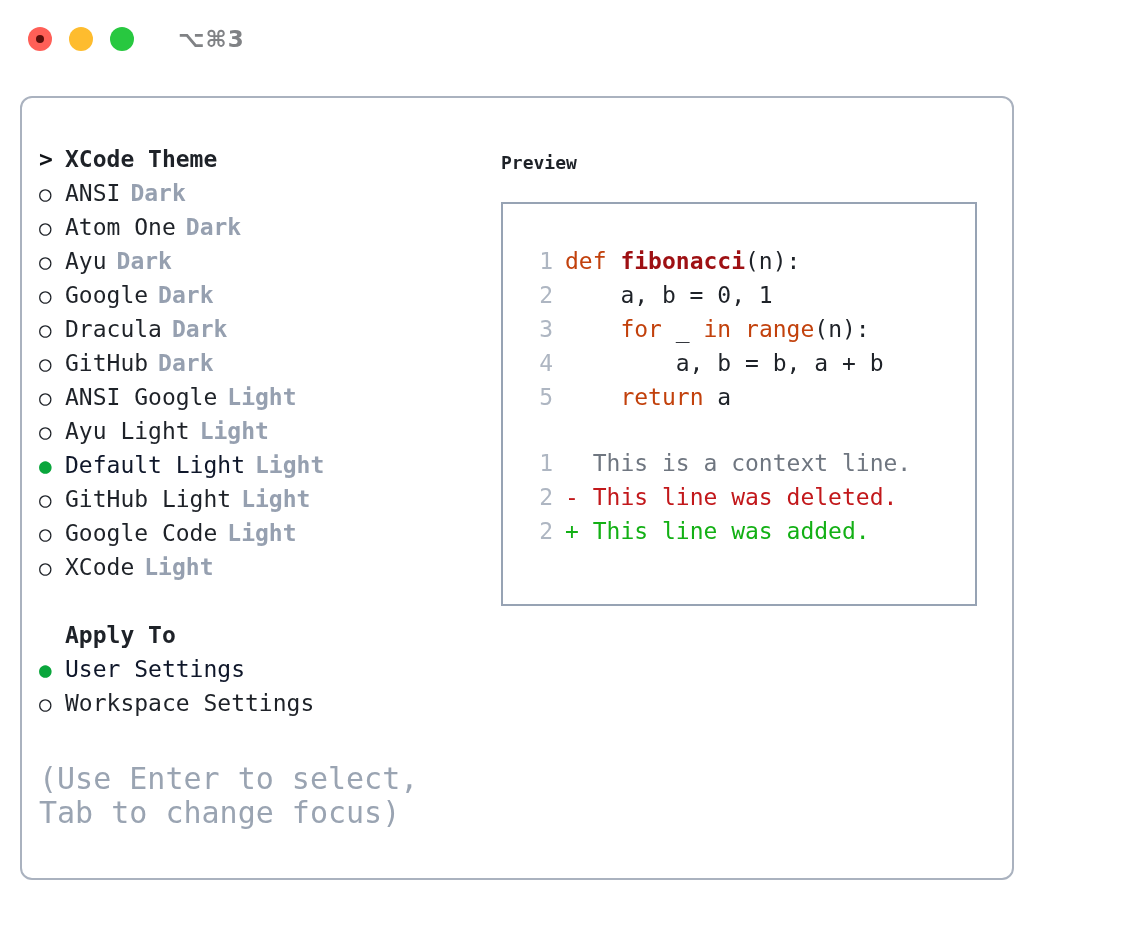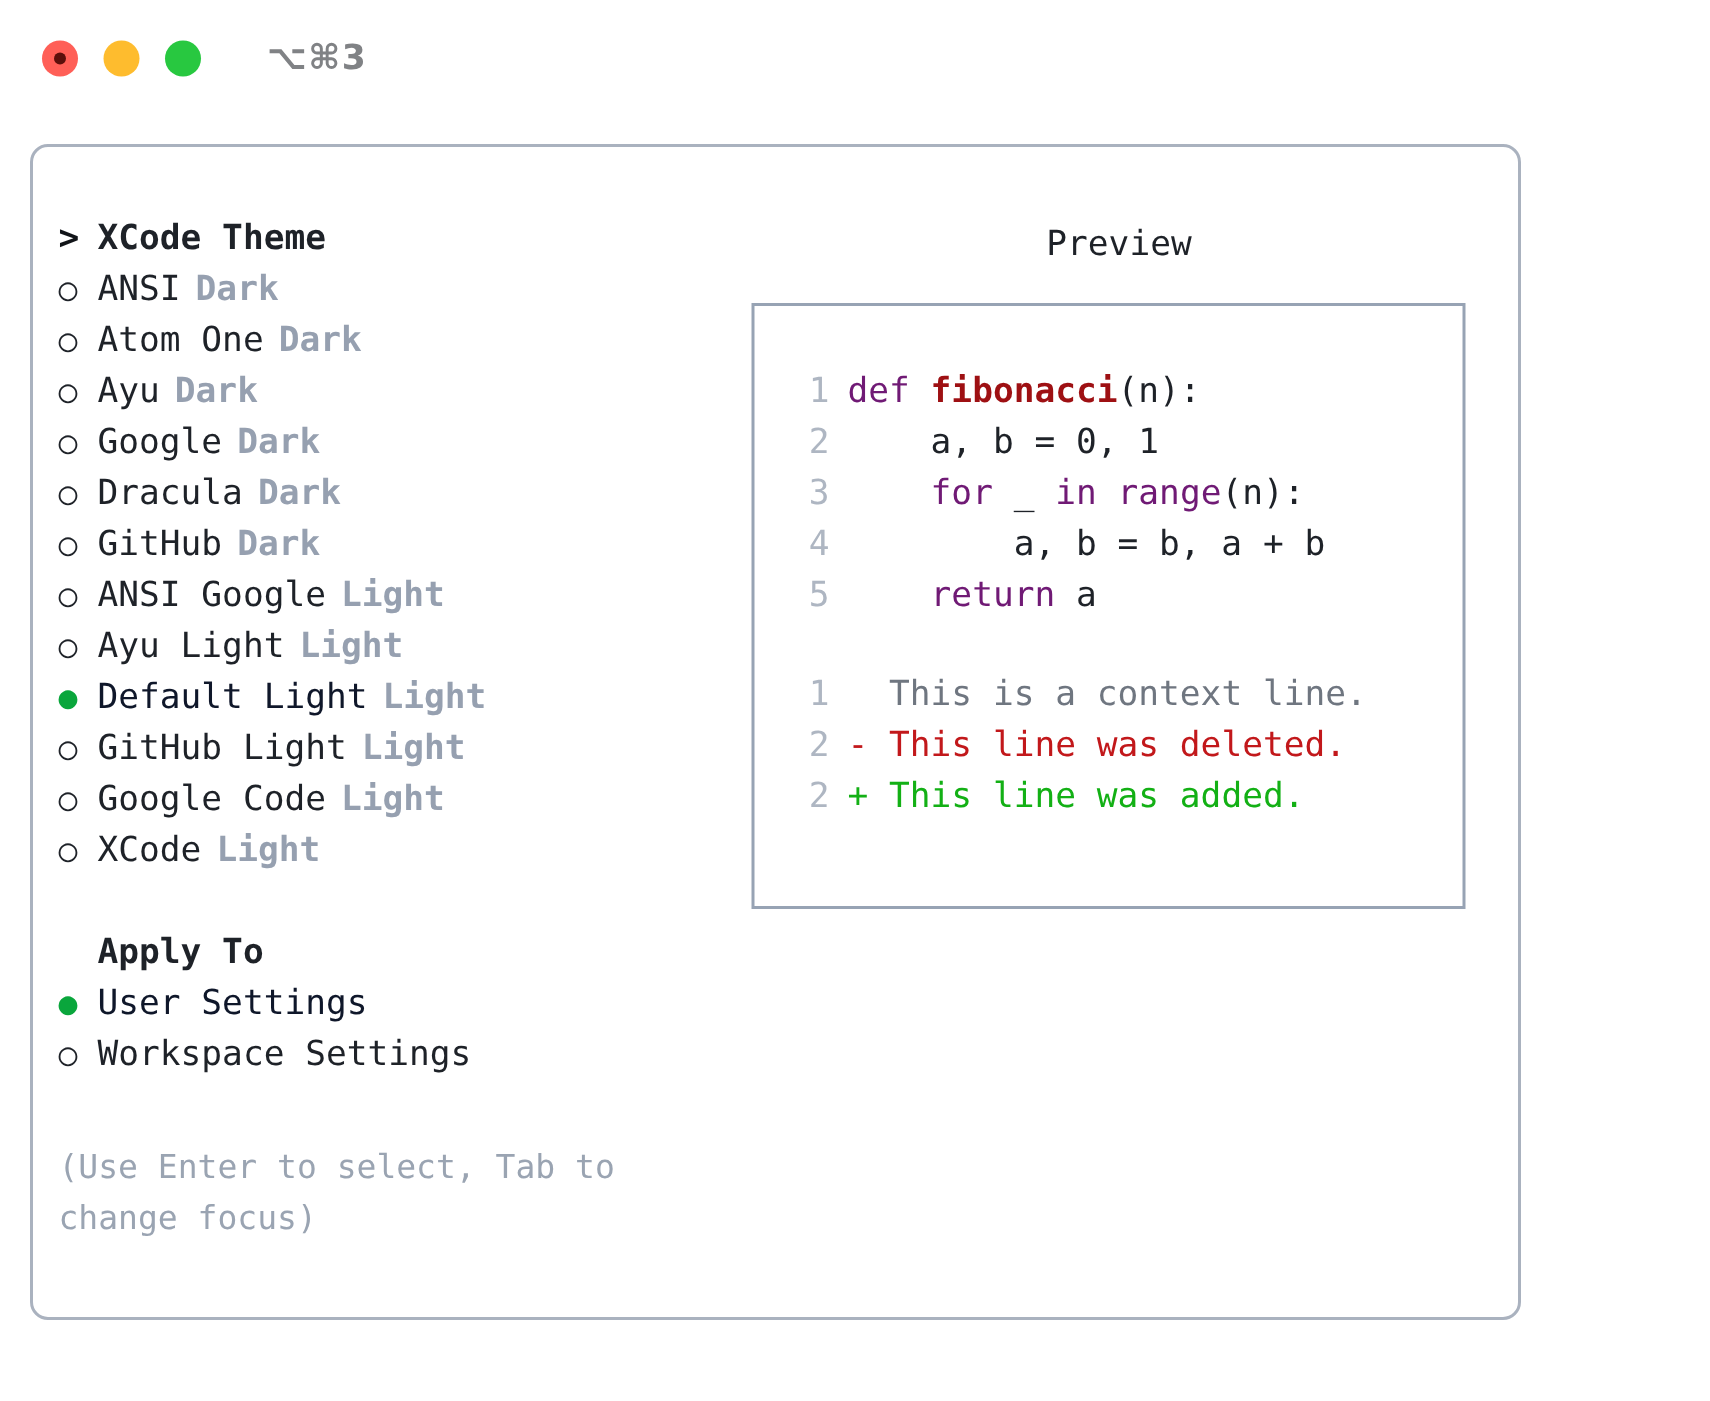--- a/index.html
+++ b/index.html
@@ -130,40 +130,39 @@
   }
   .header-row .row-label { font-weight: bold; }
 
   .spacer-row { height: 34px; }
 
   .hint {
     position: absolute;
     left: 17px;
     top: 664px;
     width: 415px;
-    font-size: 22px;
+    font-size: 30px;
     line-height: 34px;
     color: #9aa4b2;
     white-space: pre-wrap;
   }
 
   
   .right-col {
     position: absolute;
     left: 479px;
     top: 48px;
     width: 490px;
   }
   .preview-title {
-    font-size: 23px;
-    font-weight: normal;
+    font-size: 18px;
+    font-weight: bold;
     color: #1e2228;
     height: 34px;
     line-height: 34px;
-    text-align: center;
   }
   .preview-box {
     margin-top: 22px;
     width: 476px;
     height: 404px;
     border: 2px solid #97a3b4;
     box-sizing: border-box;
     background: #ffffff;
     padding: 44px 0 0 0;
   }
@@ -177,21 +176,21 @@
   .lineno {
     flex: 0 0 38px;
     width: 38px;
     text-align: right;
     color: #aeb6c2;
     padding-right: 12px;
     box-sizing: content-box;
     margin-left: 12px;
   }
   .code-text { color: #1e2228; }
-  .tok-kw   { color: #701a75; }
+  .tok-kw   { color: #c2410c; }
   .tok-fn   { color: #9e1013; font-weight: bold; }
   .tok-plain{ color: #1e2228; }
   .diff-gap { height: 32px; }
   .diff-ctx { color: #6f7680; }
   .diff-del { color: #c2181b; }
   .diff-add { color: #13b015; }
 </style>
 </head>
 <body>
 

